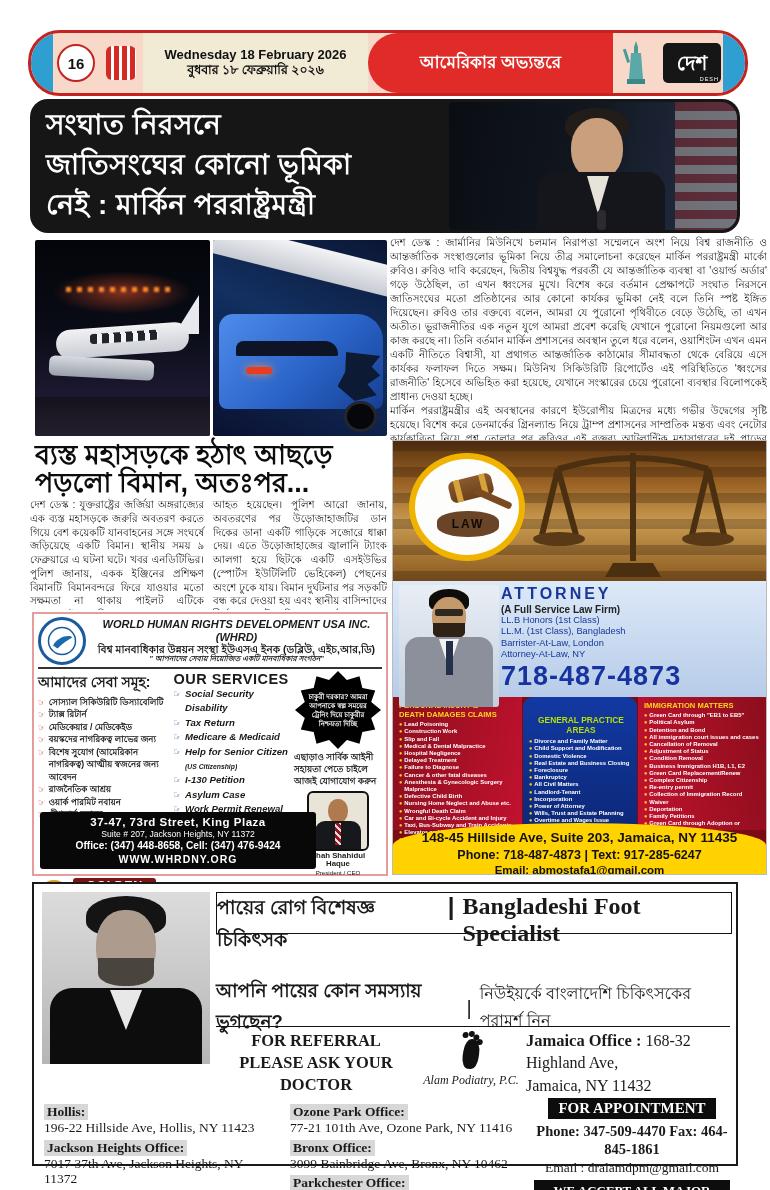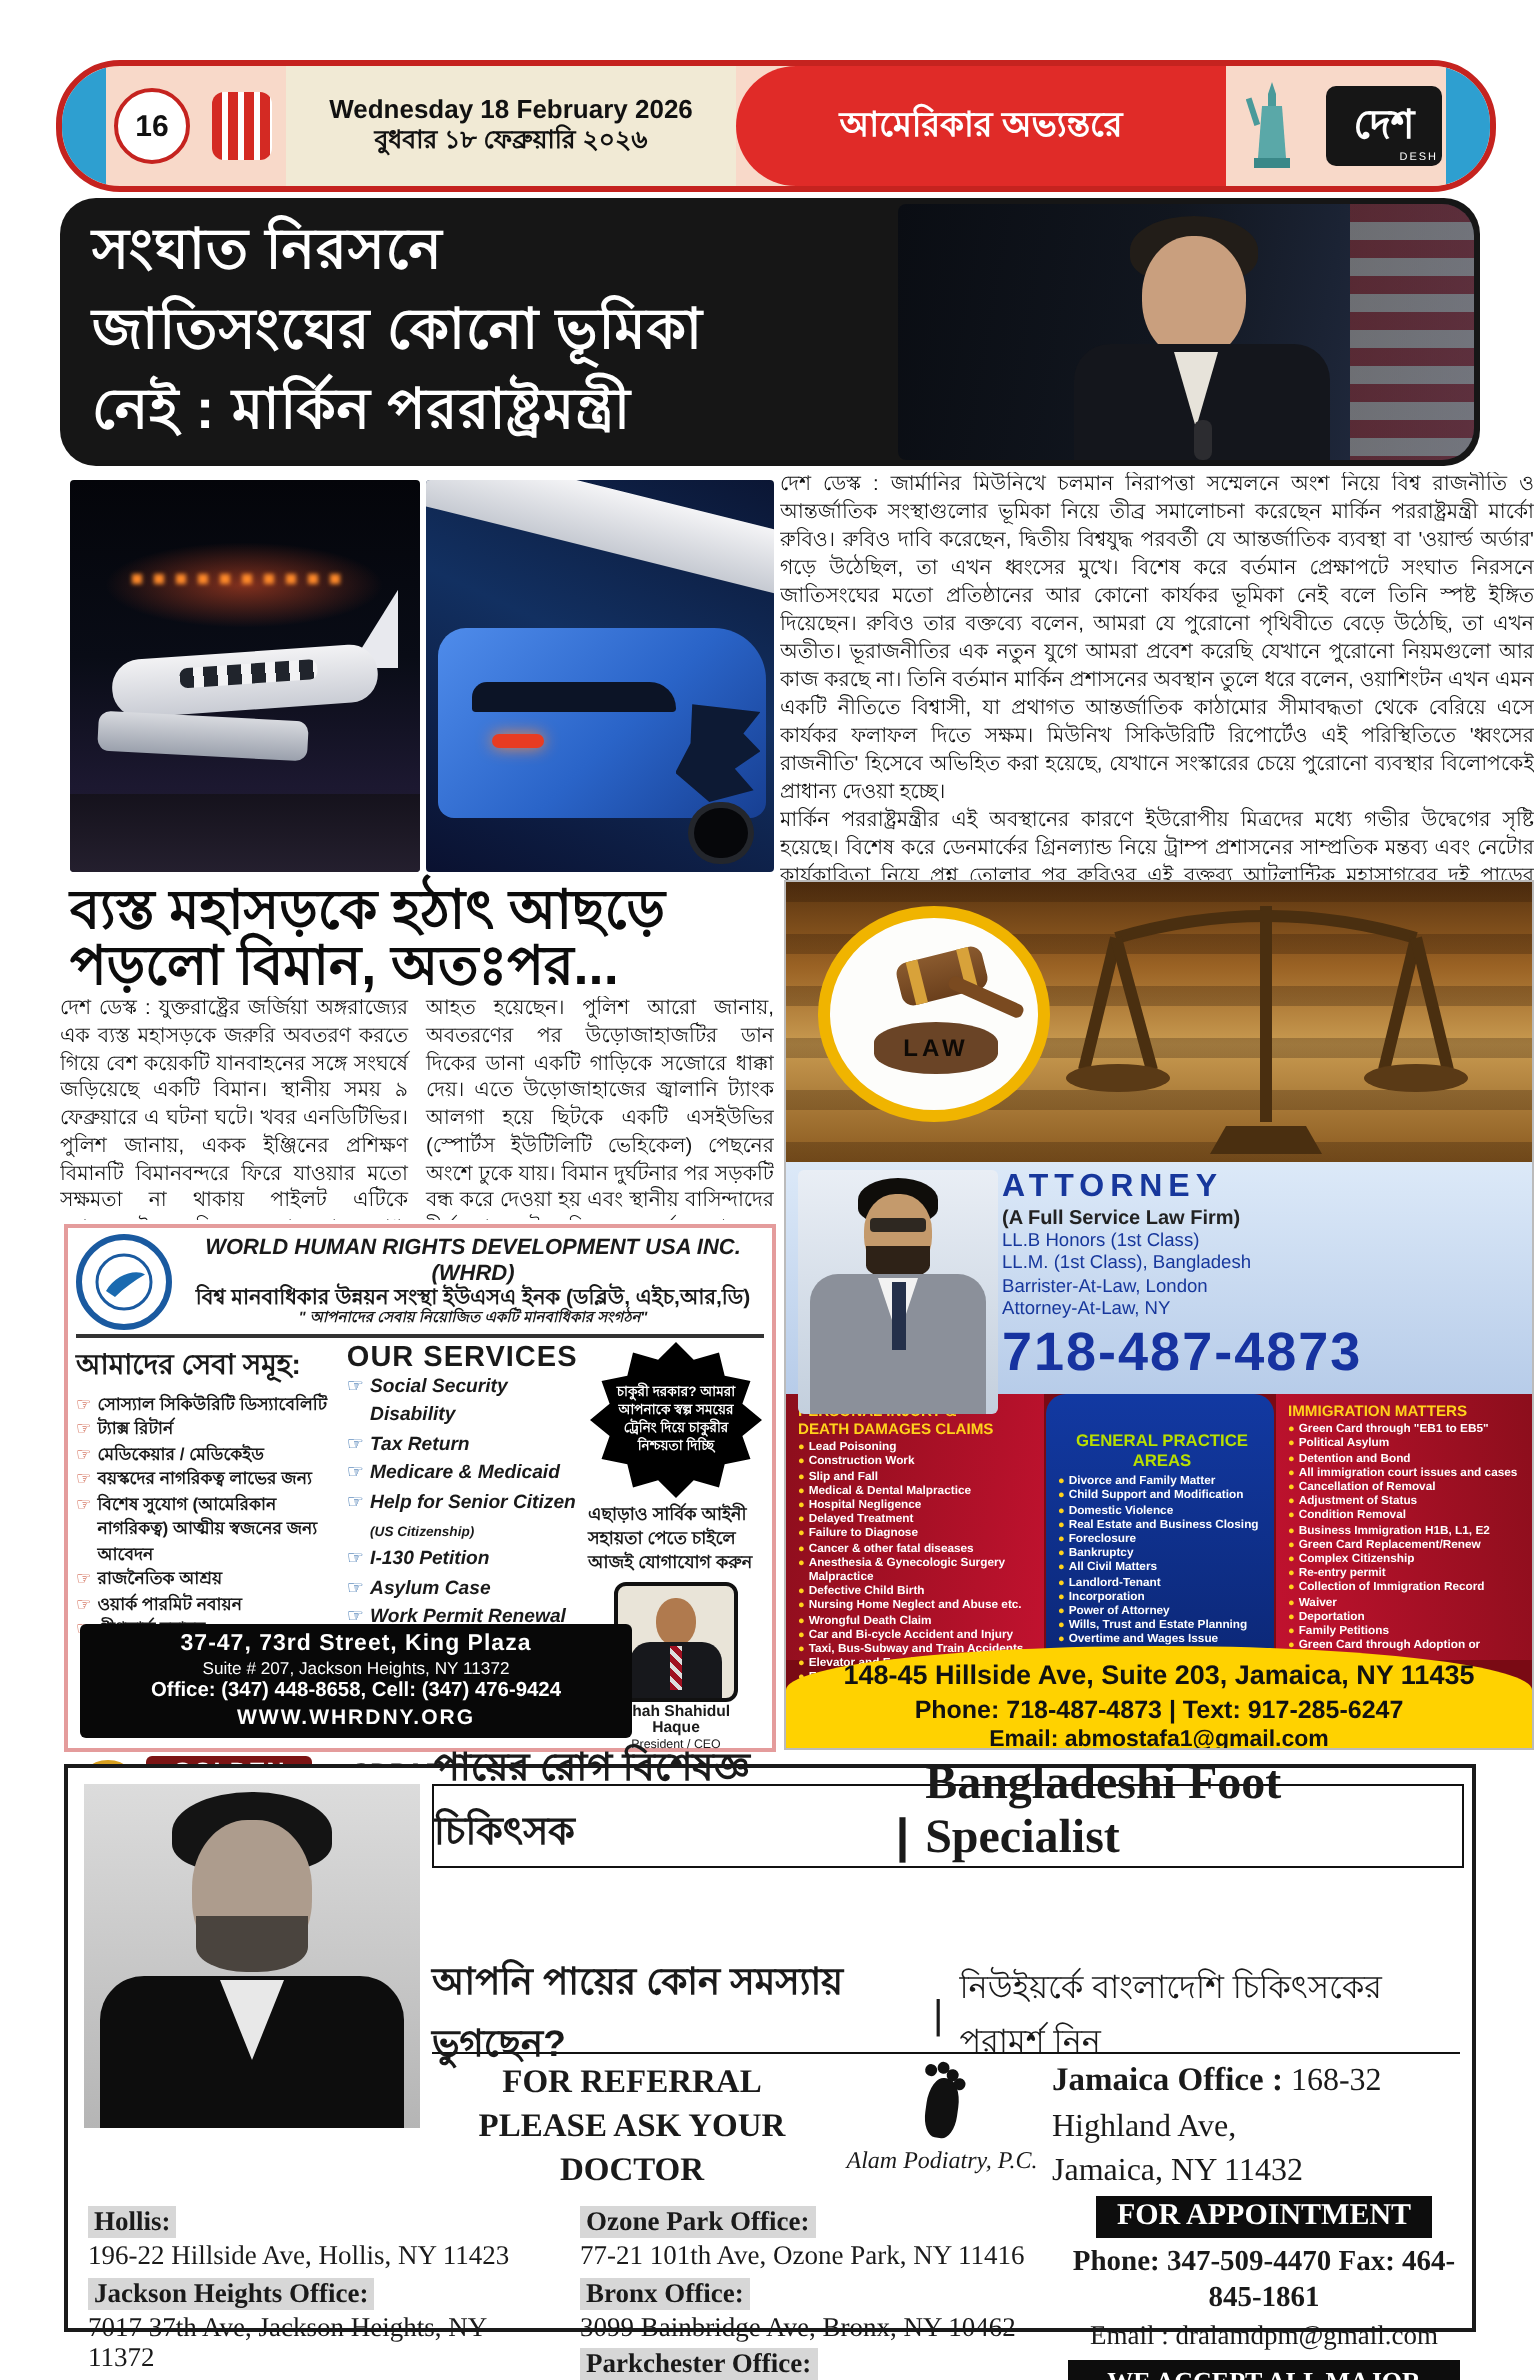--- a/index.html
+++ b/index.html
@@ -184,21 +184,21 @@
   .af3{font-weight:bold;font-size:11.5px;color:#111}
 
   
   .foot{left:32px;top:882px;width:706px;height:284px;border:2px solid #1a1a1a;box-sizing:border-box;background:#fff}
   .sadipic{position:absolute;left:8px;top:8px;width:168px;height:172px;background:linear-gradient(#dcdcdc,#b5b5b5);overflow:hidden}
   .sadipic .hair{position:absolute;left:44px;top:4px;width:80px;height:40px;border-radius:50% 50% 35% 35%;background:#141414}
   .sadipic .face{position:absolute;left:54px;top:18px;width:60px;height:74px;border-radius:46%;background:#ad9c8d}
   .sadipic .beard{position:absolute;left:56px;top:66px;width:56px;height:28px;border-radius:0 0 45% 45%;background:#4a443e}
   .sadipic .suit{position:absolute;left:8px;top:96px;width:152px;height:80px;border-radius:22px 22px 0 0;background:#0d0d0d}
   .sadipic .shirt{position:absolute;left:68px;top:98px;width:32px;height:40px;background:#e8e8e8;clip-path:polygon(0 0,100% 0,50% 100%)}
-  .frow1{position:absolute;left:182px;top:8px;width:514px;height:40px;border:1px solid #111;display:flex;align-items:flex-end;justify-content:center;gap:8px}
+  .frow1{position:absolute;left:182px;top:8px;width:514px;height:40px;border:1px solid #111;display:flex;align-items:flex-start;justify-content:center;gap:8px}
   .frow1 .bn{font-weight:bold;font-size:19px}
   .frow1 .dv{font-size:24px;font-weight:bold}
   .frow1 .en{font-weight:bold;font-size:24px}
   .fname{position:absolute;left:182px;top:50px;width:514px;height:52px;background:#0d0d0d;color:#fff;
          display:flex;align-items:center;justify-content:center;font-weight:bold;font-size:43px;letter-spacing:1px}
   .frow2{position:absolute;left:182px;top:106px;width:514px;height:36px;border-bottom:1px solid #111;
          display:flex;align-items:center;justify-content:center;gap:8px}
   .frow2 .q{font-weight:bold;font-size:18.5px}
   .frow2 .dv{font-size:20px}
   .frow2 .n{font-weight:normal;font-size:16px}

